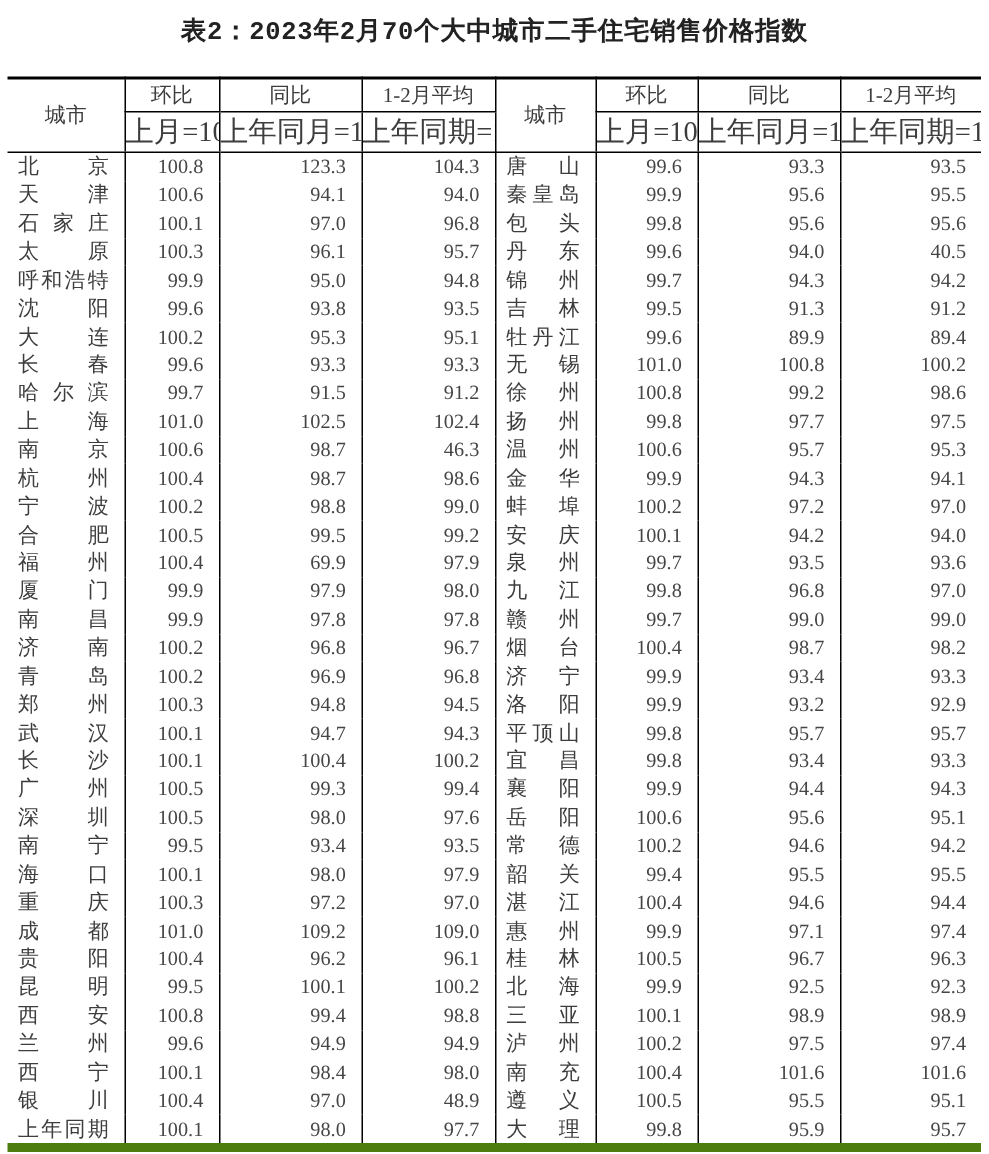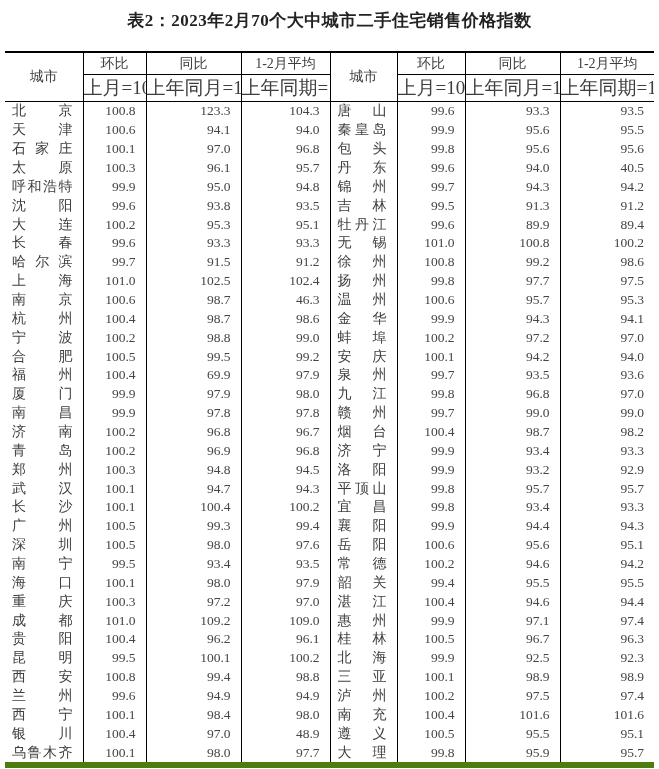--- a/index.html
+++ b/index.html
@@ -14,21 +14,21 @@
     font-family: "Liberation Serif", serif;
     color: #3d3d3d;
   }
   .title {
     margin: 9px 0 0 0;
     text-align: center;
     font-size: 17px;
     font-weight: bold;
     color: #222222;
     letter-spacing: 0.5px;
-    font-family: Liberation Serif, serif;
+    font-family: Liberation Mono, monospace;
   }
   table.price-table {
     margin: 19px 0 0 5px;
     width: 649px;
     table-layout: fixed;
     border-collapse: collapse;
     border-top: 2px solid #000000;
     border-bottom: 6px solid #4d7c0f;
   }
   col.c-city-l  { width: 78px; }
@@ -484,21 +484,21 @@
     <td class="num vline">100.4</td>
     <td class="num vline">97.0</td>
     <td class="num vline">48.9</td>
     <td class="city vline">遵义</td>
     <td class="num vline">100.5</td>
     <td class="num vline">95.5</td>
     <td class="num vline">95.1</td>
   </tr>
 
   <tr>
-    <td class="city">乌鲁木齐</td>
+    <td class="city">上年同期</td>
     <td class="num vline">100.1</td>
     <td class="num vline">98.0</td>
     <td class="num vline">97.7</td>
     <td class="city vline">大理</td>
     <td class="num vline">99.8</td>
     <td class="num vline">95.9</td>
     <td class="num vline">95.7</td>
   </tr>
 </tbody>
 </table>

